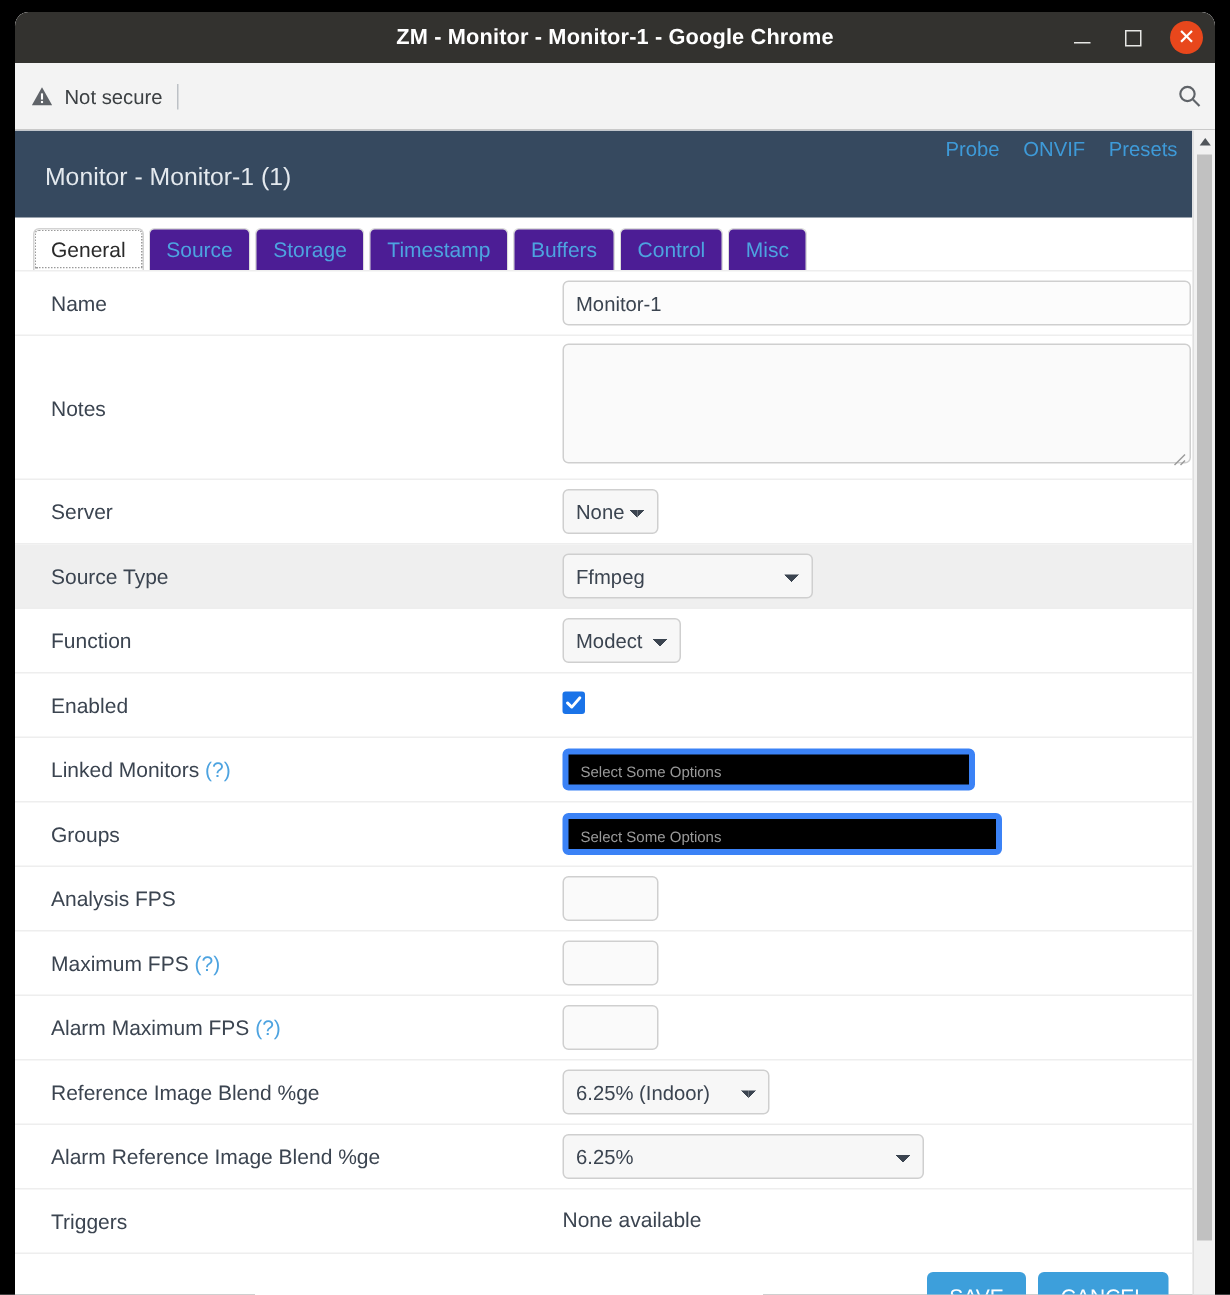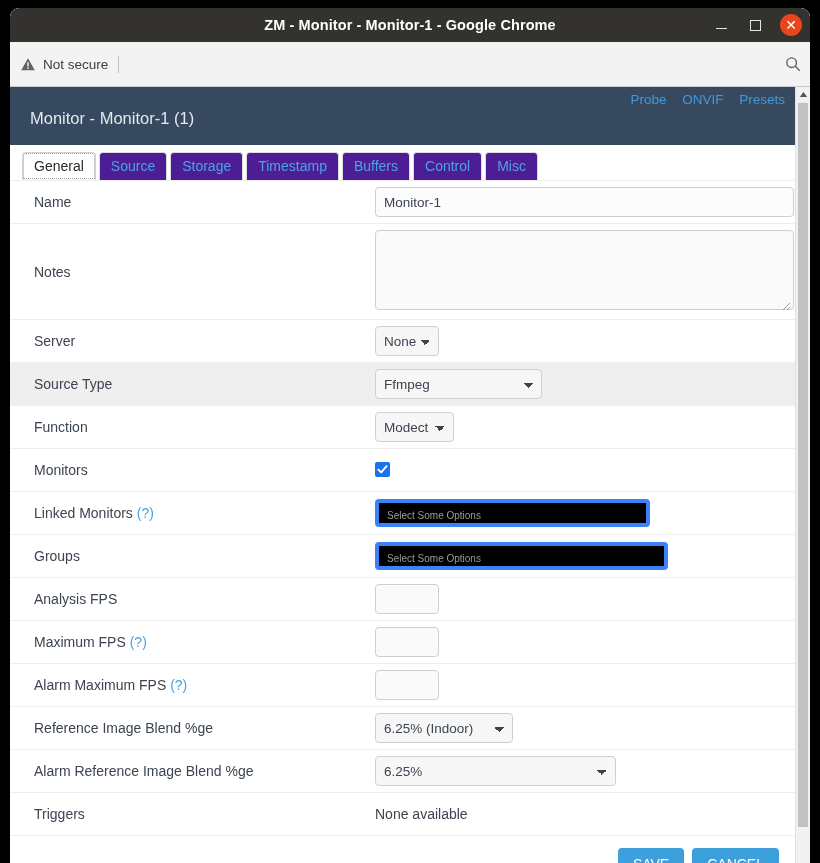--- a/index.html
+++ b/index.html
@@ -419,21 +419,21 @@
         <div class="row">
           <div class="row-label">Function</div>
           <div class="row-field">
             <select id="function-select" class="sel">
               <option>Modect</option>
             </select>
           </div>
         </div>
 
         <div class="row">
-          <div class="row-label">Monitors</div>
+          <div class="row-label">Enabled</div>
           <div class="row-field">
             <span class="checkbox">
               <svg width="11" height="11" viewBox="0 0 11 11">
                 <path d="M1.3 5.6 L4.2 8.4 L9.6 2.2" fill="none" stroke="#ffffff" stroke-width="1.9" stroke-linecap="round" stroke-linejoin="round"></path>
               </svg>
             </span>
           </div>
         </div>
 
         <div class="row">

